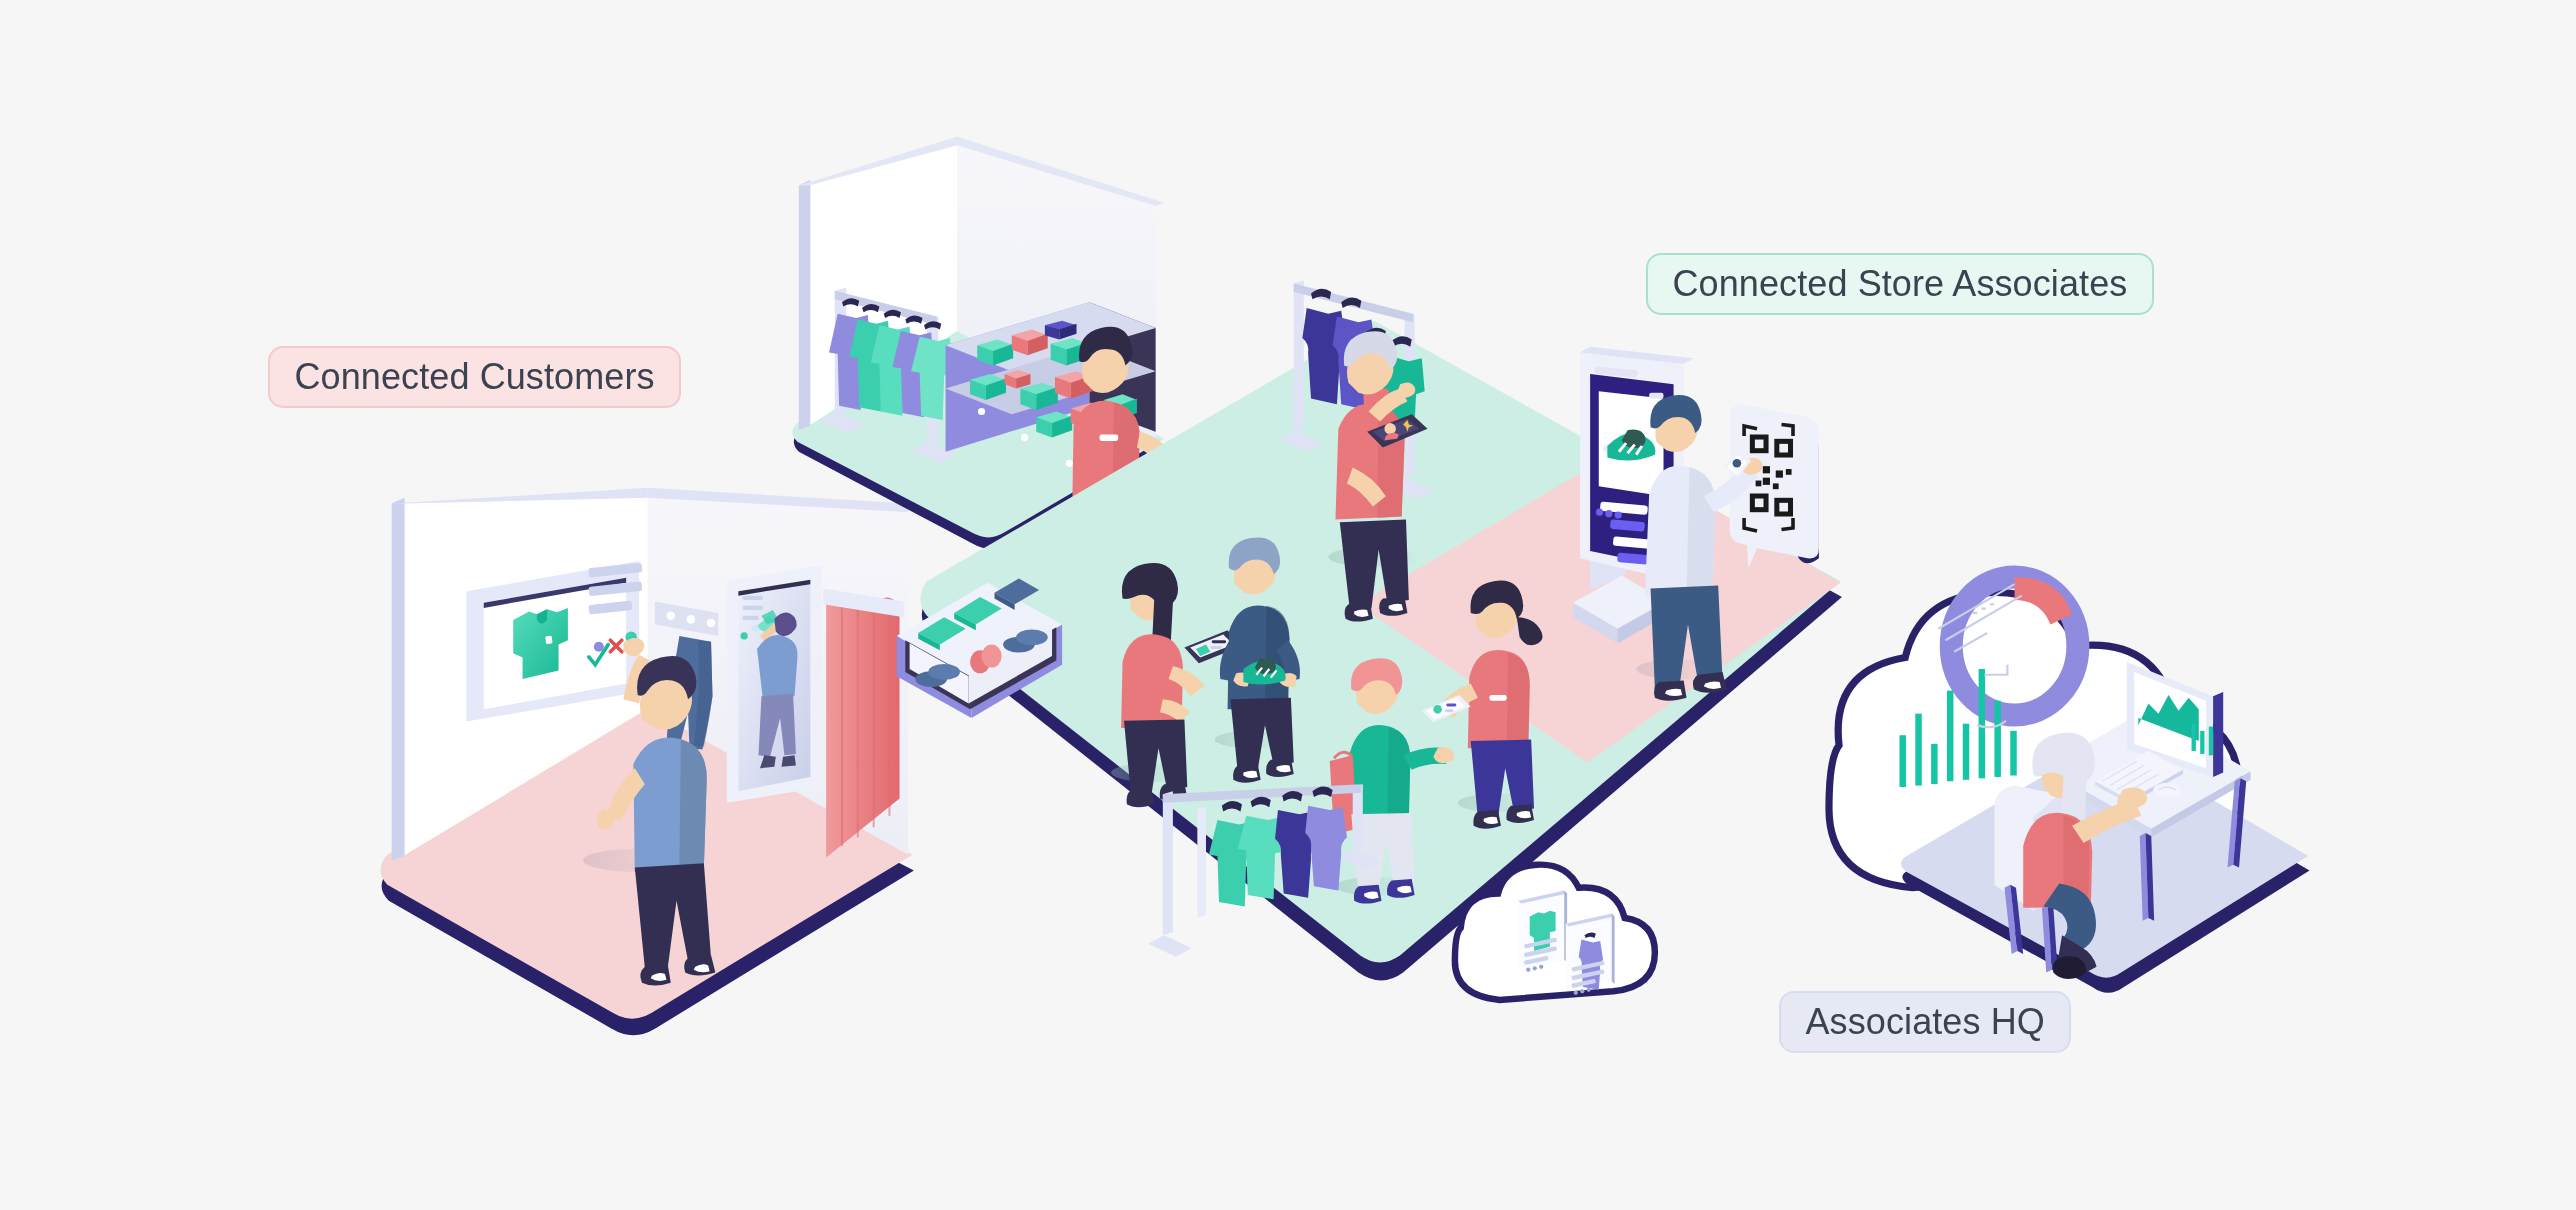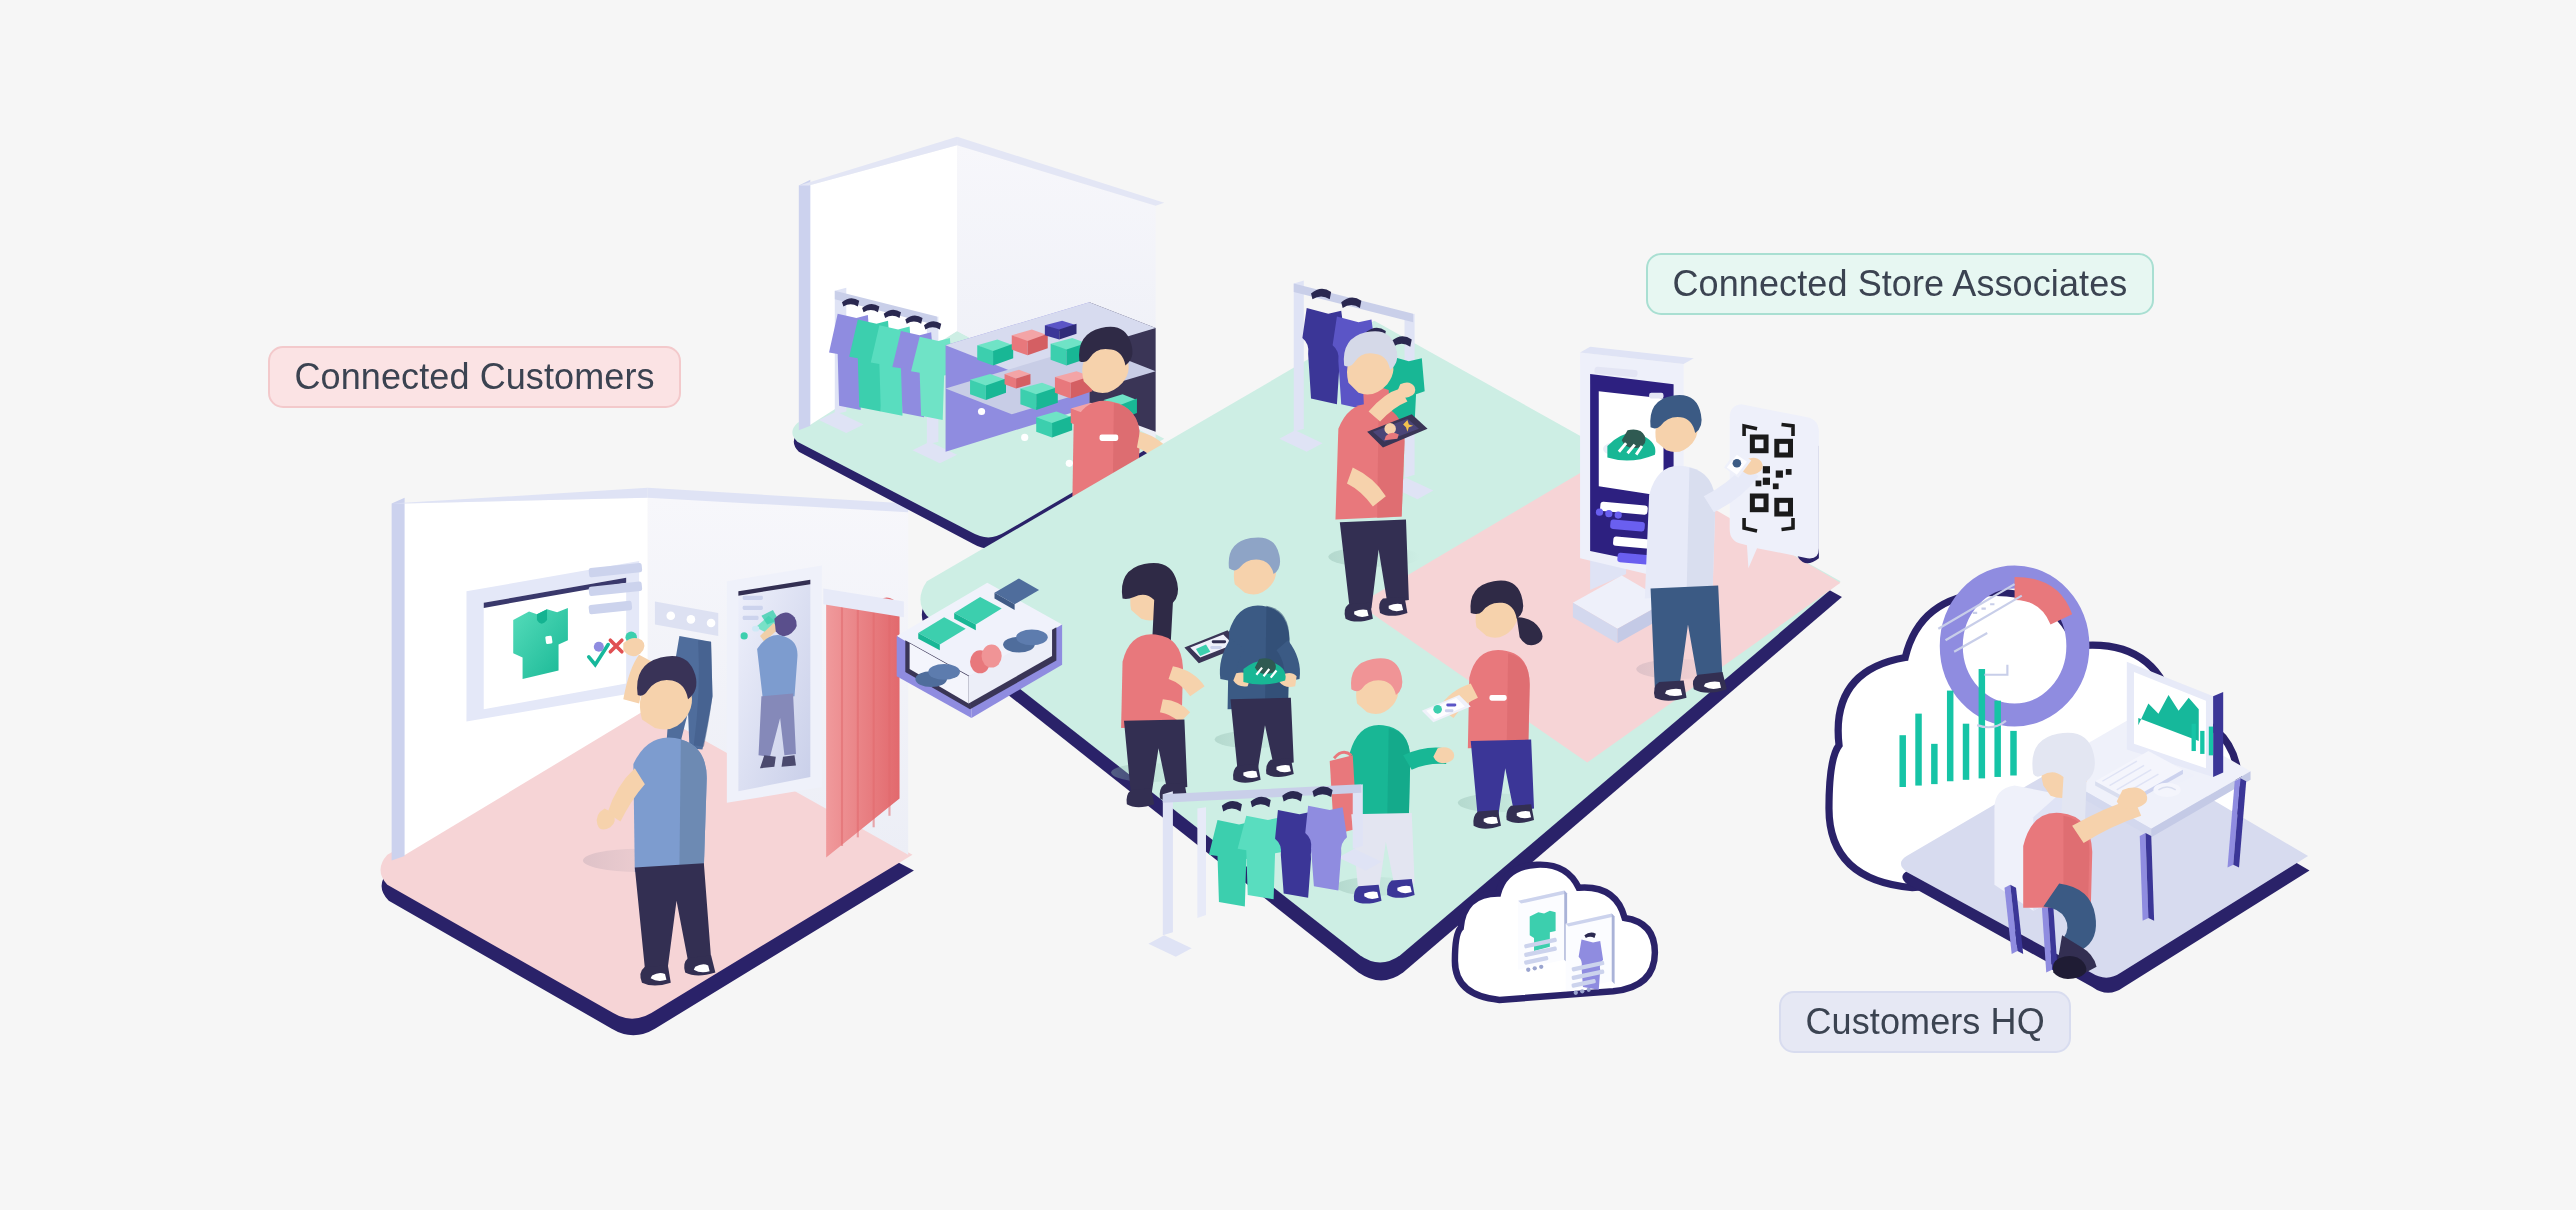--- a/index.html
+++ b/index.html
@@ -685,17 +685,17 @@
 
   <div class="label" id="label-customers">
     <span>Connected Customers</span>
   </div>
 
   <div class="label" id="label-associates">
     <span>Connected Store Associates</span>
   </div>
 
   <div class="label" id="label-hq">
-    <span>Customers HQ</span>
+    <span>Associates HQ</span>
   </div>
 
 </div>
 
 
 </body></html>

